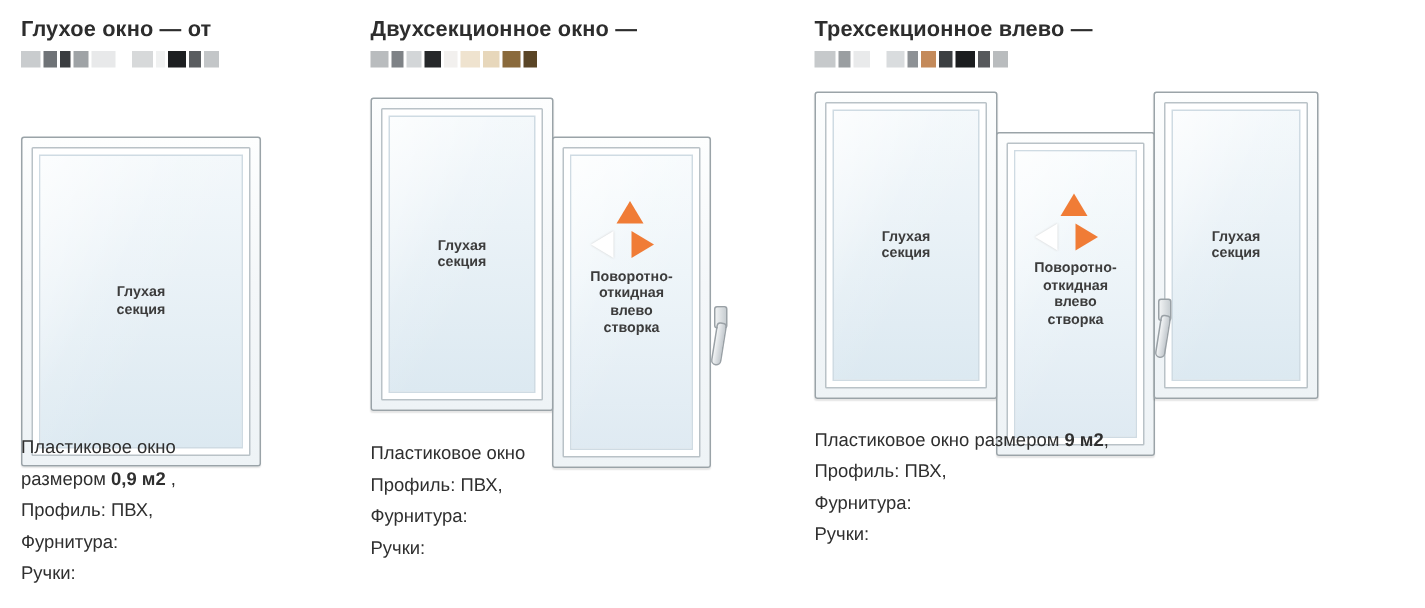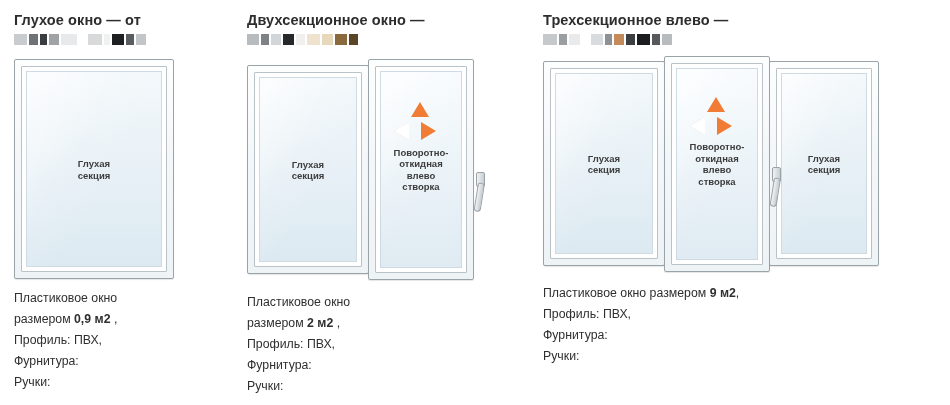--- a/index.html
+++ b/index.html
@@ -56,20 +56,21 @@
     display: flex;
     align-items: flex-start;
   }
   .sash {
     position: relative;
     box-sizing: border-box;
     border: 1px solid #9aa3a8;
     background: linear-gradient(180deg, #fdfefe 0%, #f4f7f9 45%, #eef3f6 100%);
     border-radius: 2px;
     box-shadow: 0 1px 1px rgba(0,0,0,0.10);
+    margin-top: 32px;
   }
   .sash .frame-inner {
     position: absolute;
     left: 6px; top: 6px; right: 6px; bottom: 6px;
     border: 1px solid #b9c2c7;
     border-radius: 1px;
     background: #ffffff;
   }
   .sash .glass {
     position: absolute;
@@ -234,21 +235,20 @@
 створка</div>
         <div class="handle" style="right:-3px; top:112px;">
           <div class="base"></div>
           <div class="lever"></div>
         </div>
       </div>
     </div>
 
     <div class="desc" style="left:0; top:292px; width:210px;">
       <div>Пластиковое окно</div>
-      <div>размером <span class="b">2 м2</span> ,</div>
       <div>Профиль: ПВХ,</div>
       <div>Фурнитура:</div>
       <div>Ручки:</div>
     </div>
   </div>
 
   <div class="card" style="left:543px; width:360px;">
     <div class="card-title">Трехсекционное влево —</div>
     <div class="swatch-row" id="sw-2">
         <span class="swatch" style="width: 14px; background: rgb(198, 201, 203);"></span>

